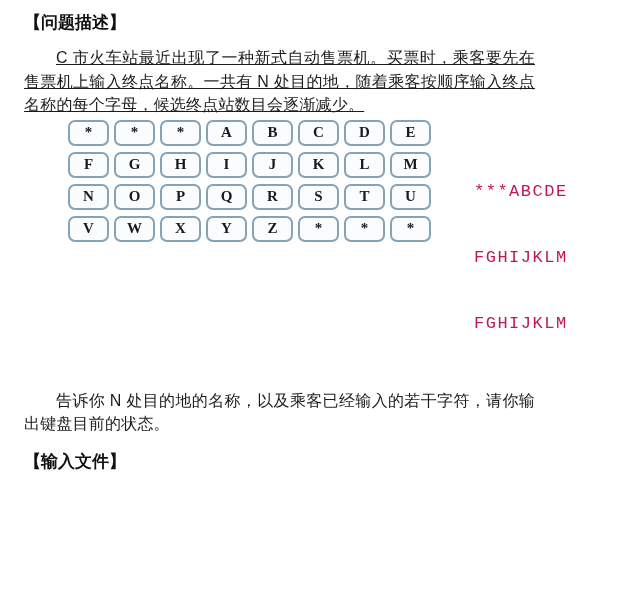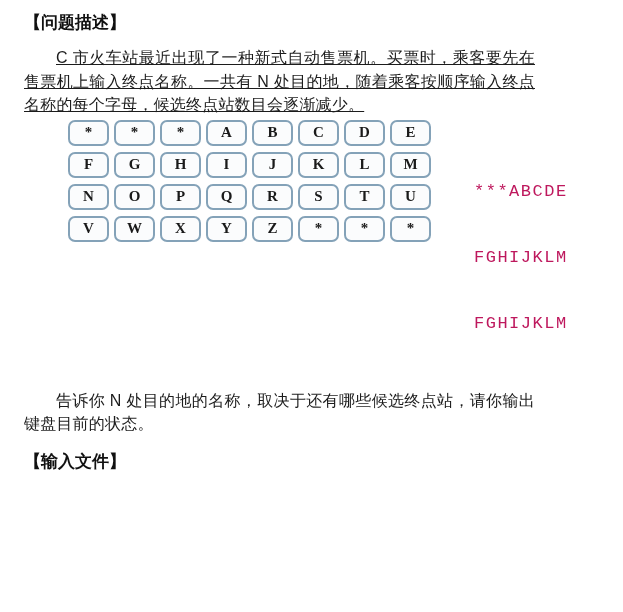--- a/index.html
+++ b/index.html
@@ -119,17 +119,17 @@
       <div class="key">*</div>
       <div class="key">*</div>
     </div>
     <div class="kbd-state">
       <div>***ABCDE</div>
       <div>FGHIJKLM</div>
       <div>FGHIJKLM</div>
     </div>
   </div>
 
-  <p class="body">告诉你 N 处目的地的名称，取决于还有哪些候选终点站，请你输出键盘目前的状态。</p>
+  <p class="body">告诉你 N 处目的地的名称，以及乘客已经输入的若干字符，请你输出键盘目前的状态。</p>
 
   <h2 class="sec later">【输入文件】</h2>
 
 </div>
 
 </body></html>

